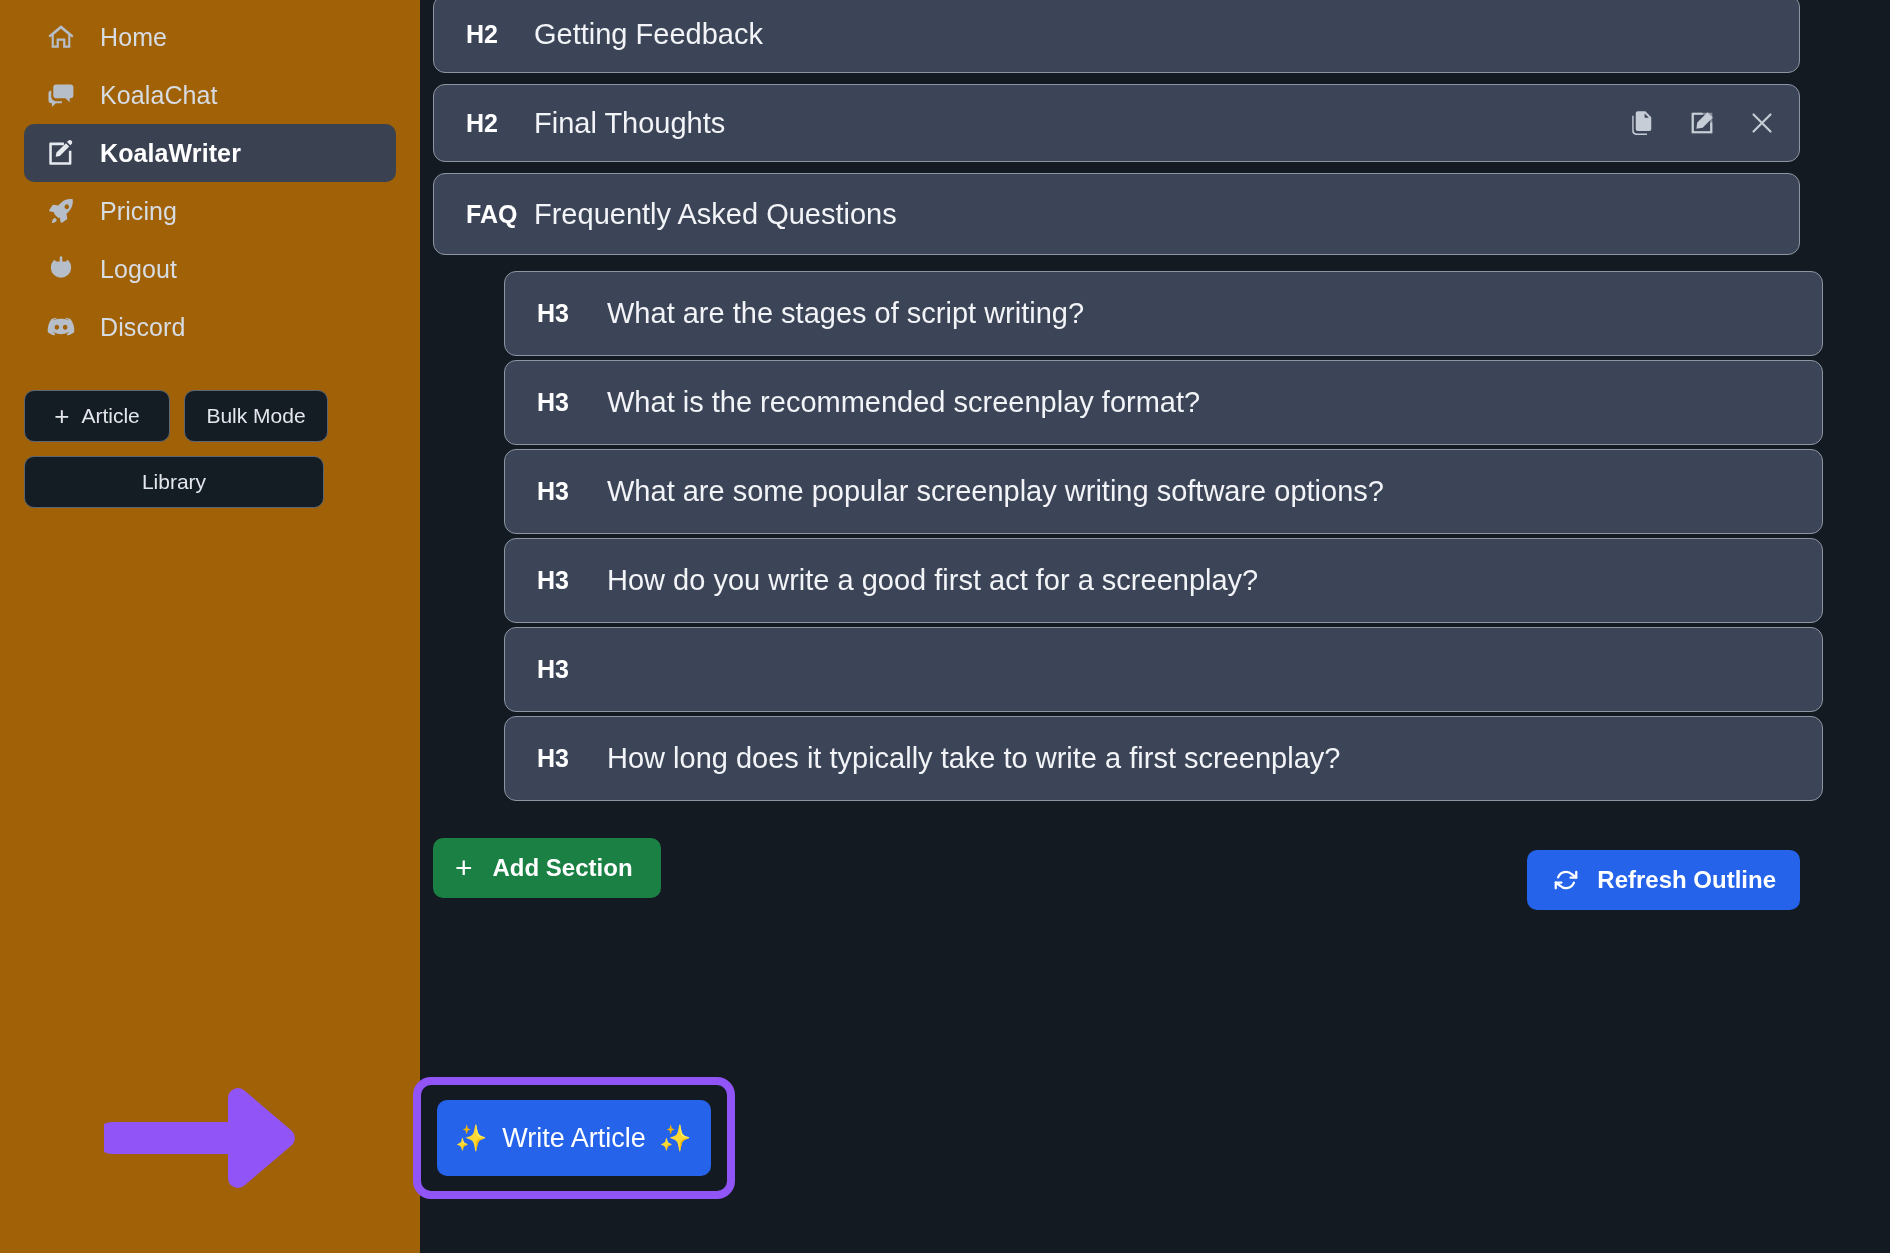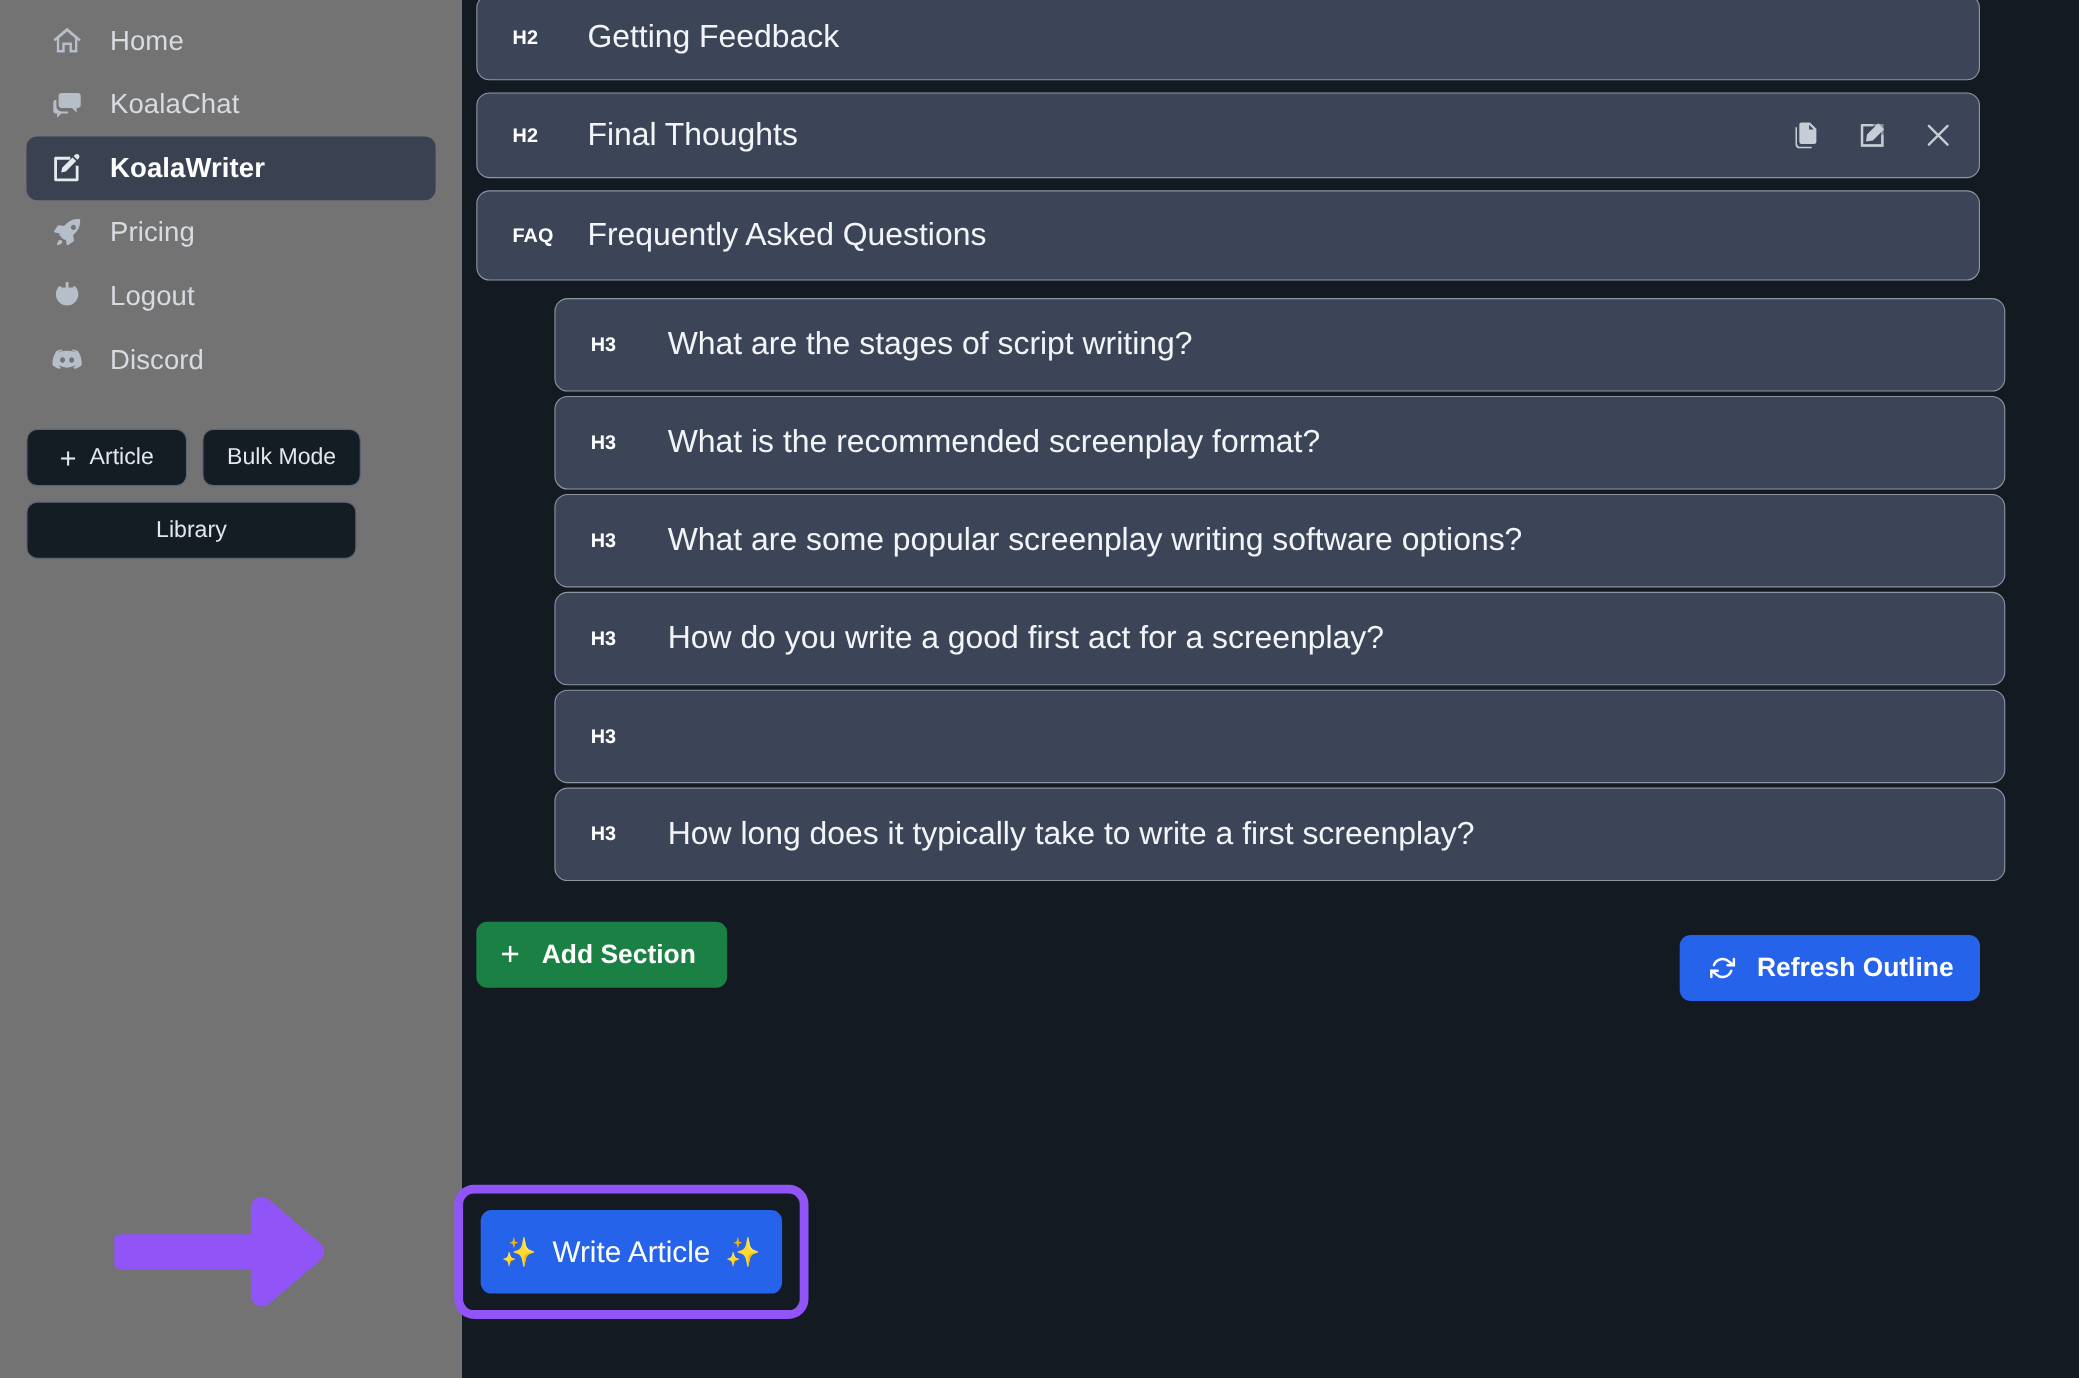--- a/index.html
+++ b/index.html
@@ -18,21 +18,21 @@
     height: 1253px;
     background: #131a21;
     display: flex;
   }
 
   
   .sidebar {
     width: 420px;
     flex: 0 0 420px;
     height: 100%;
-    background: #737373;
+    background: #a16207;
     padding: 8px 24px 0 24px;
     position: relative;
   }
 
   .nav-list { list-style: none; }
 
   .nav-item {
     display: flex;
     align-items: center;
     gap: 22px;
@@ -117,21 +117,21 @@
     padding: 0 22px 0 32px;
   }
   .row.h3 {
     margin-left: 71px;
     width: 1319px;
     height: 85px;
     padding: 0 22px 0 32px;
   }
 
   .row-tag {
-    font-size: 18px;
+    font-size: 25px;
     font-weight: bold;
     color: #ffffff;
     flex: 0 0 auto;
     min-width: 30px;
   }
   .row.h2 .row-tag { min-width: 56px; }
   .row.h3 .row-tag { min-width: 58px; }
 
   .row-title {
     font-size: 29px;

